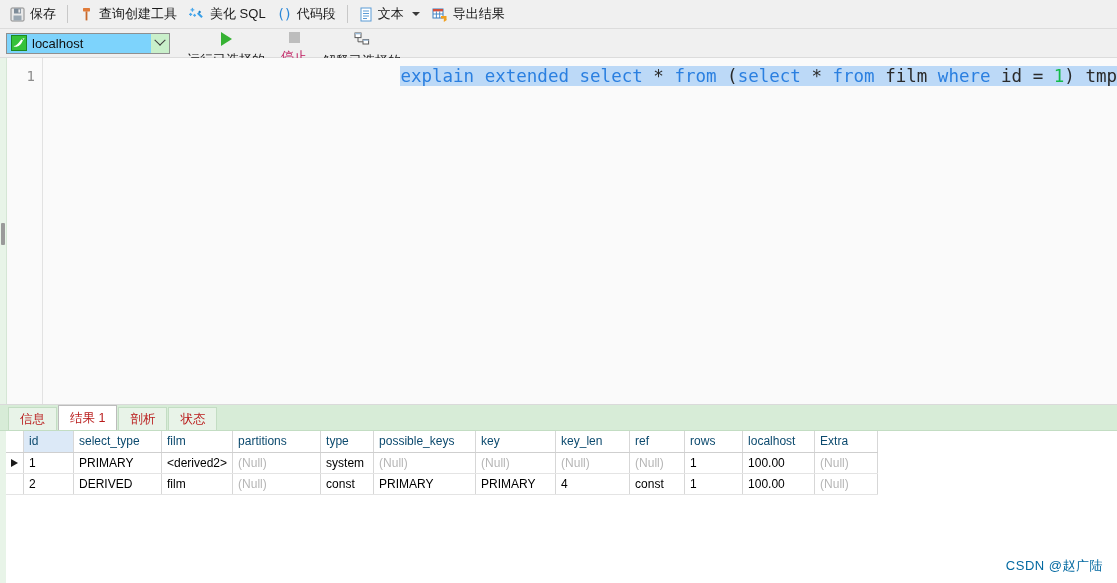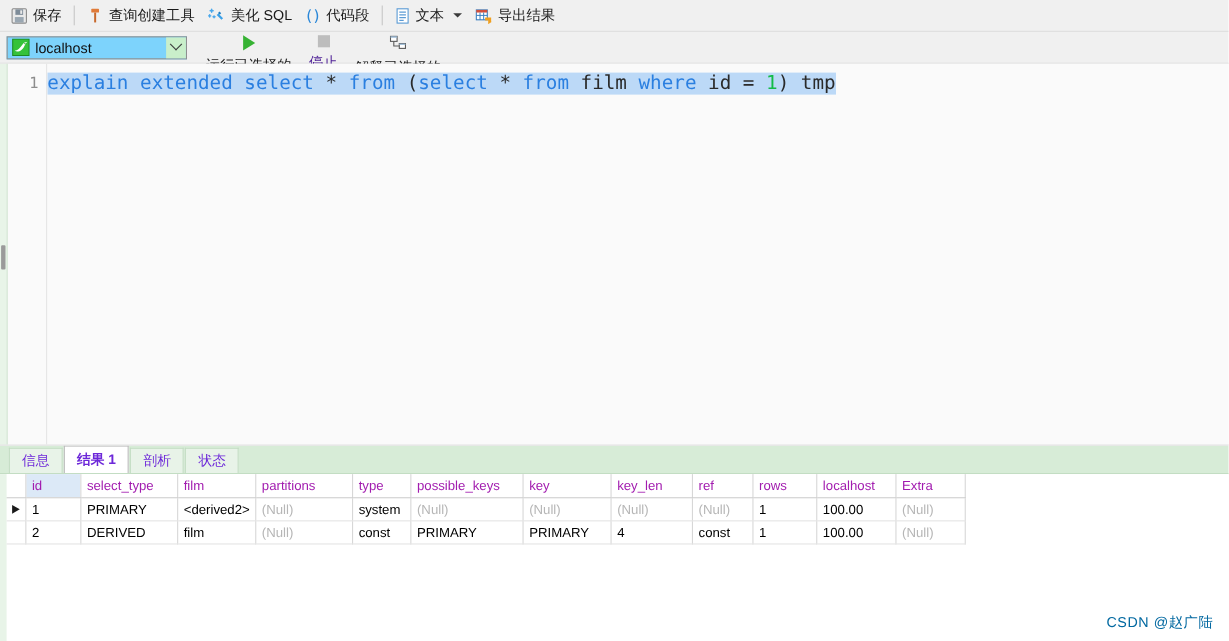--- a/index.html
+++ b/index.html
@@ -102,21 +102,21 @@
   .act {
     display: flex;
     align-items: center;
     gap: 5px;
     height: 22px;
     padding: 0 5px;
     white-space: nowrap;
     flex-direction: column;
   }
   .act .tb-label { font-size: 13px; }
-  .act.disabled .tb-label { color: #4c1d95; }
+  .act.disabled .tb-label { color: #be185d; }
   .play-tri {
     width: 0; height: 0;
     border-top: 7px solid transparent;
     border-bottom: 7px solid transparent;
     border-left: 11px solid #36b233;
   }
   .stop-sq {
     width: 11px; height: 11px;
     background: #bdbdbd;
   }
@@ -166,20 +166,21 @@
     padding-top: 6px;
     overflow: hidden;
     background: #fafafa;
   }
   .code-line {
     font-family: "DejaVu Sans Mono", monospace;
     font-size: 17.5px;
     line-height: 24px;
     white-space: pre;
     letter-spacing: 0px;
+    text-align: right;
   }
   .sel { background: #bcd9f7; }
   .kw  { color: #2a7fe0; }
   .pl  { color: #2a2a2a; }
   .num { color: #13bb48; }
 
   
   .tabs-bar {
     height: 26px;
     background: #d7ecd7;
@@ -187,34 +188,34 @@
     align-items: flex-end;
     padding-left: 8px;
     box-sizing: border-box;
     border-bottom: 1px solid #c3ddc3;
   }
   .tab {
     height: 22px;
     line-height: 22px;
     padding: 0 11px;
     font-size: 12.5px;
-    color: #6d28d9;
+    color: #b91c1c;
     background: #e8f3e8;
     border: 1px solid #c3ddc3;
     border-bottom: none;
     margin-right: 1px;
     white-space: nowrap;
     cursor: default;
   }
   .tab.active {
     background: #ffffff;
     height: 24px;
     line-height: 24px;
     border-color: #bcbcbc;
-    font-weight: bold;
+    font-weight: normal;
   }
 
   
   .grid-outer {
     position: relative;
     background: #ffffff;
     height: 181px;
     border-left: 6px solid #e8f4e8;
     box-sizing: border-box;
   }
@@ -232,21 +233,21 @@
     text-align: left;
     font-weight: normal;
     overflow: hidden;
     white-space: nowrap;
     box-sizing: border-box;
     vertical-align: middle;
   }
   table.grid th {
     background: #ffffff;
     border-bottom: 1px solid #cfcfcf;
-    color: #a21caf;
+    color: #0c4a6e;
   }
   table.grid th.hl { background: #dce9f7; }
   td.rowind, th.rowind {
     width: 14px;
     padding: 0;
     text-align: center;
     background: #ffffff;
     border-right: 1px solid #d7d7d7;
   }
   .row-arrow {

